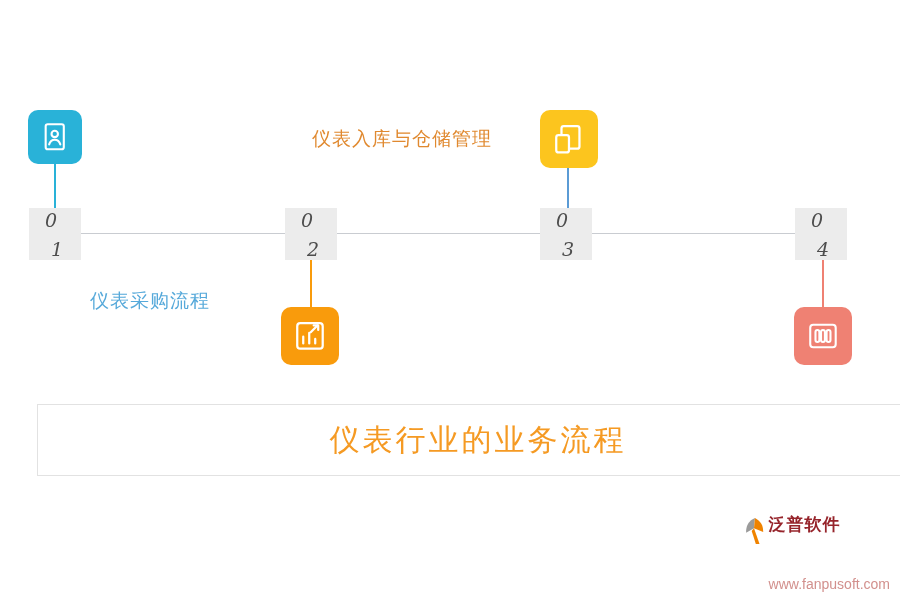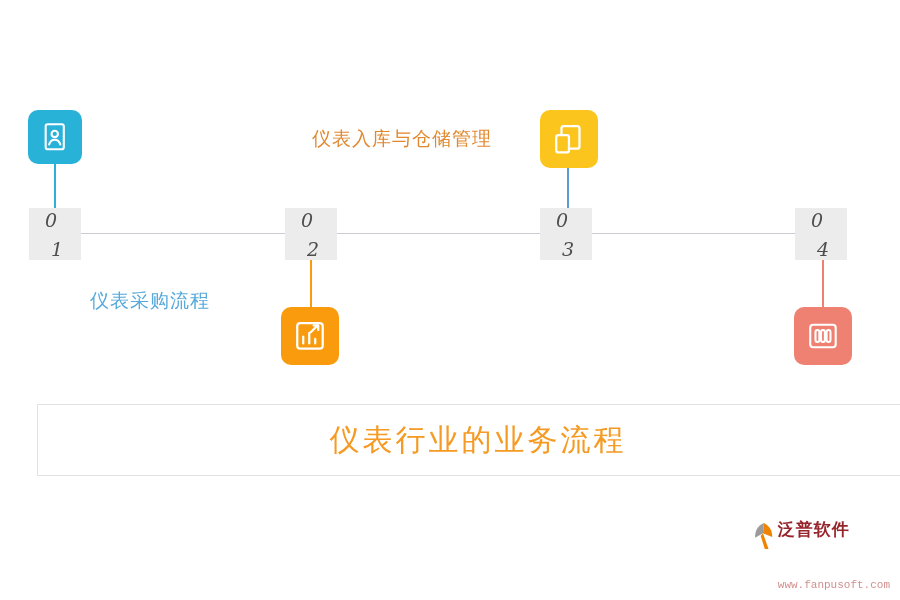--- a/index.html
+++ b/index.html
@@ -40,23 +40,23 @@
   #label-purchase{left:90px;top:288px;color:#56a9da;}
   #label-install{left:602px;top:288px;color:#ef8276;}
 
   
   .title-box{position:absolute;left:8px;top:404px;width:882px;height:72px;border:1px solid #e2e2e2;display:flex;align-items:center;justify-content:center;box-sizing:border-box;margin-left:29px;}
   .title{font-size:30px;color:#f59a23;letter-spacing:3px;}
 
   
   .brand{position:absolute;right:10px;bottom:8px;display:flex;align-items:flex-start;gap:3px;}
   .brand-glyph{width:24px;height:32px;}
-  .brand-text{display:flex;flex-direction:column;line-height:1.15;}
+  .brand-text{display:flex;flex-direction:column;line-height:1.15;gap:41px;}
   .brand-name{font-size:17px;font-weight:bold;color:#96242b;letter-spacing:1px;}
-  .brand-url{font-size:11px;color:#d2908d;font-family:Liberation Mono, monospace;margin-top:40px;}
+  .brand-url{font-size:14px;color:#d2908d;font-family:Liberation Sans, sans-serif;}
 </style>
 </head>
 <body>
 
 <div class="canvas">
 
   <div class="hline"></div>
 
   <div class="vline" id="line1"></div>
   <div class="vline" id="line2"></div>

